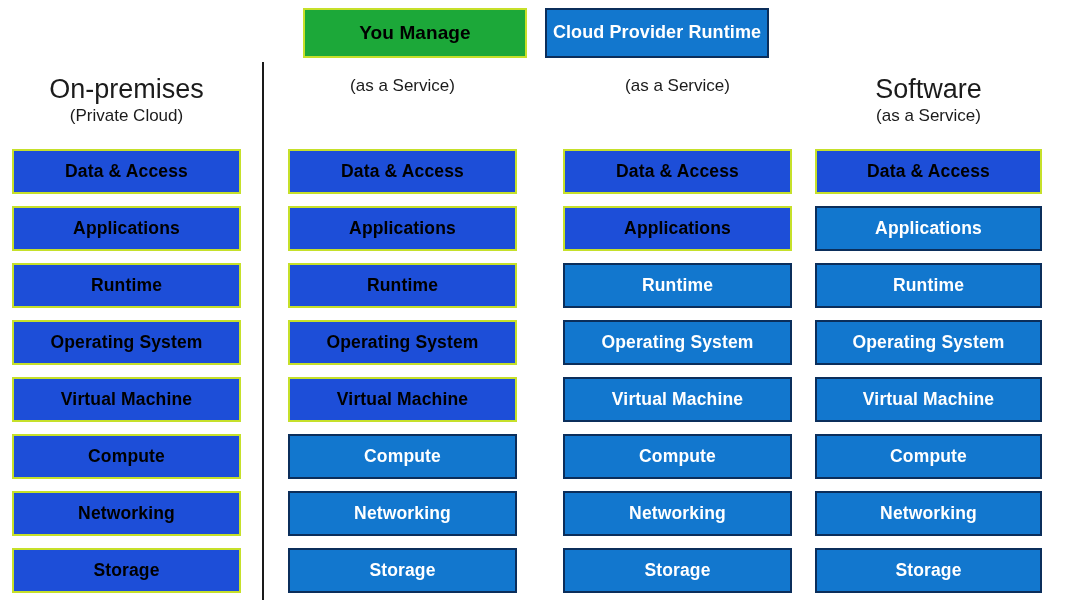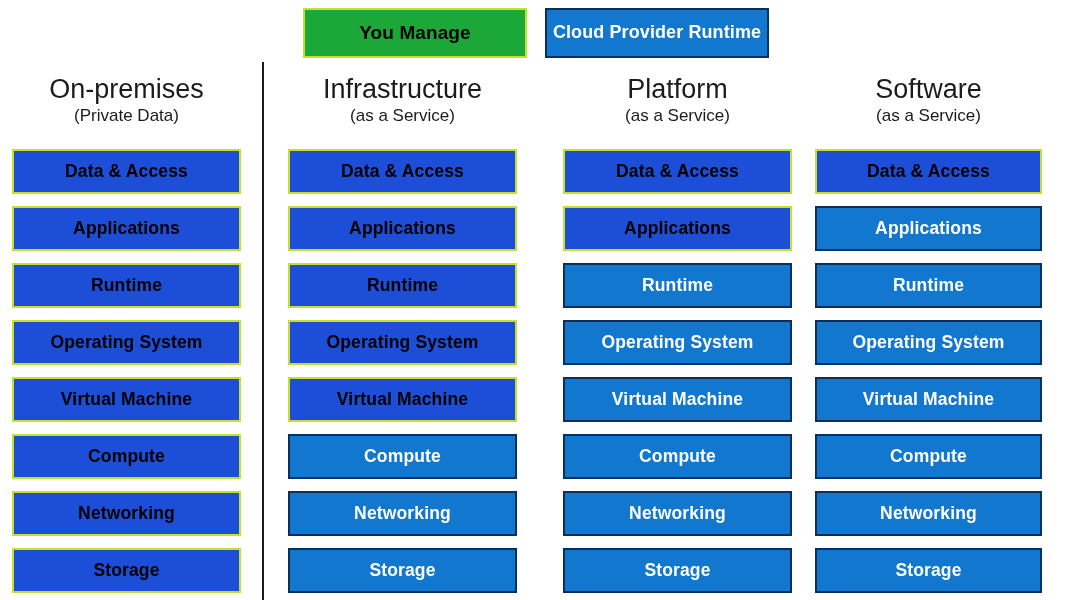--- a/index.html
+++ b/index.html
@@ -150,54 +150,52 @@
     <div class="legend-chip provider">Cloud Provider Runtime</div>
   </div>
 
   <div class="divider"></div>
 
   <div class="columns">
 
     <div class="column c0">
       <div class="col-head">
         <div class="col-title">On-premises</div>
-        <div class="col-sub">(Private Data)</div>
+        <div class="col-sub">(Private Cloud)</div>
       </div>
       <div class="stack">
         <div class="layer you">Data &amp; Access</div>
         <div class="layer you">Applications</div>
         <div class="layer you">Runtime</div>
         <div class="layer you">Operating System</div>
         <div class="layer you">Virtual Machine</div>
         <div class="layer you">Compute</div>
         <div class="layer you">Networking</div>
         <div class="layer you">Storage</div>
       </div>
     </div>
 
     <div class="column c1">
       <div class="col-head">
-        <div class="col-title">Infrastructure</div>
         <div class="col-sub">(as a Service)</div>
       </div>
       <div class="stack">
         <div class="layer you">Data &amp; Access</div>
         <div class="layer you">Applications</div>
         <div class="layer you">Runtime</div>
         <div class="layer you">Operating System</div>
         <div class="layer you">Virtual Machine</div>
         <div class="layer provider">Compute</div>
         <div class="layer provider">Networking</div>
         <div class="layer provider">Storage</div>
       </div>
     </div>
 
     <div class="column c2">
       <div class="col-head">
-        <div class="col-title">Platform</div>
         <div class="col-sub">(as a Service)</div>
       </div>
       <div class="stack">
         <div class="layer you">Data &amp; Access</div>
         <div class="layer you">Applications</div>
         <div class="layer provider">Runtime</div>
         <div class="layer provider">Operating System</div>
         <div class="layer provider">Virtual Machine</div>
         <div class="layer provider">Compute</div>
         <div class="layer provider">Networking</div>

